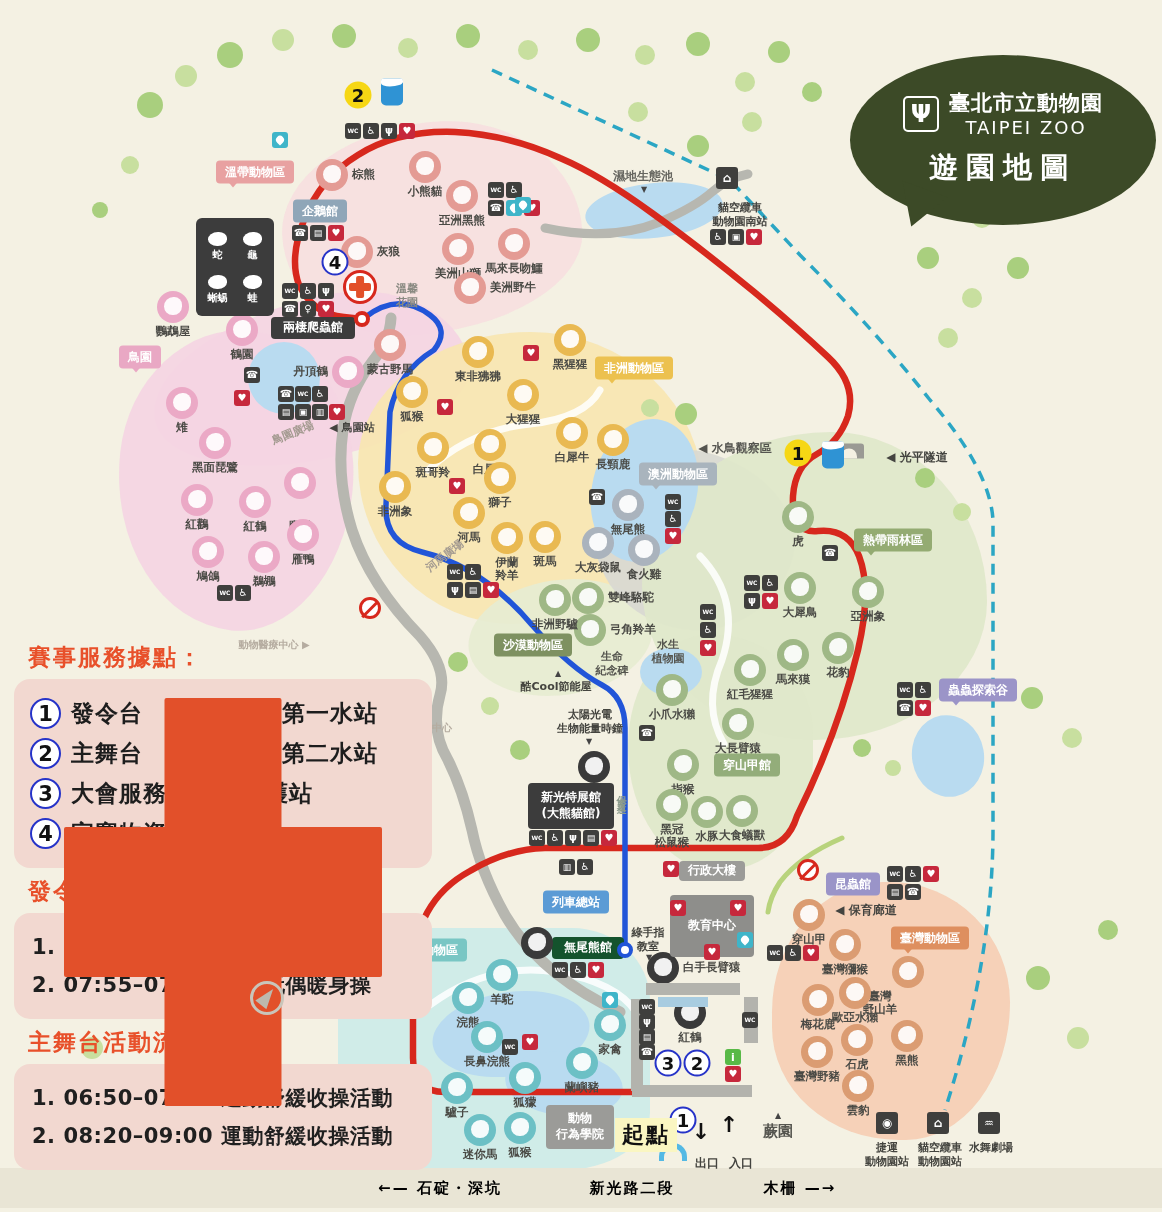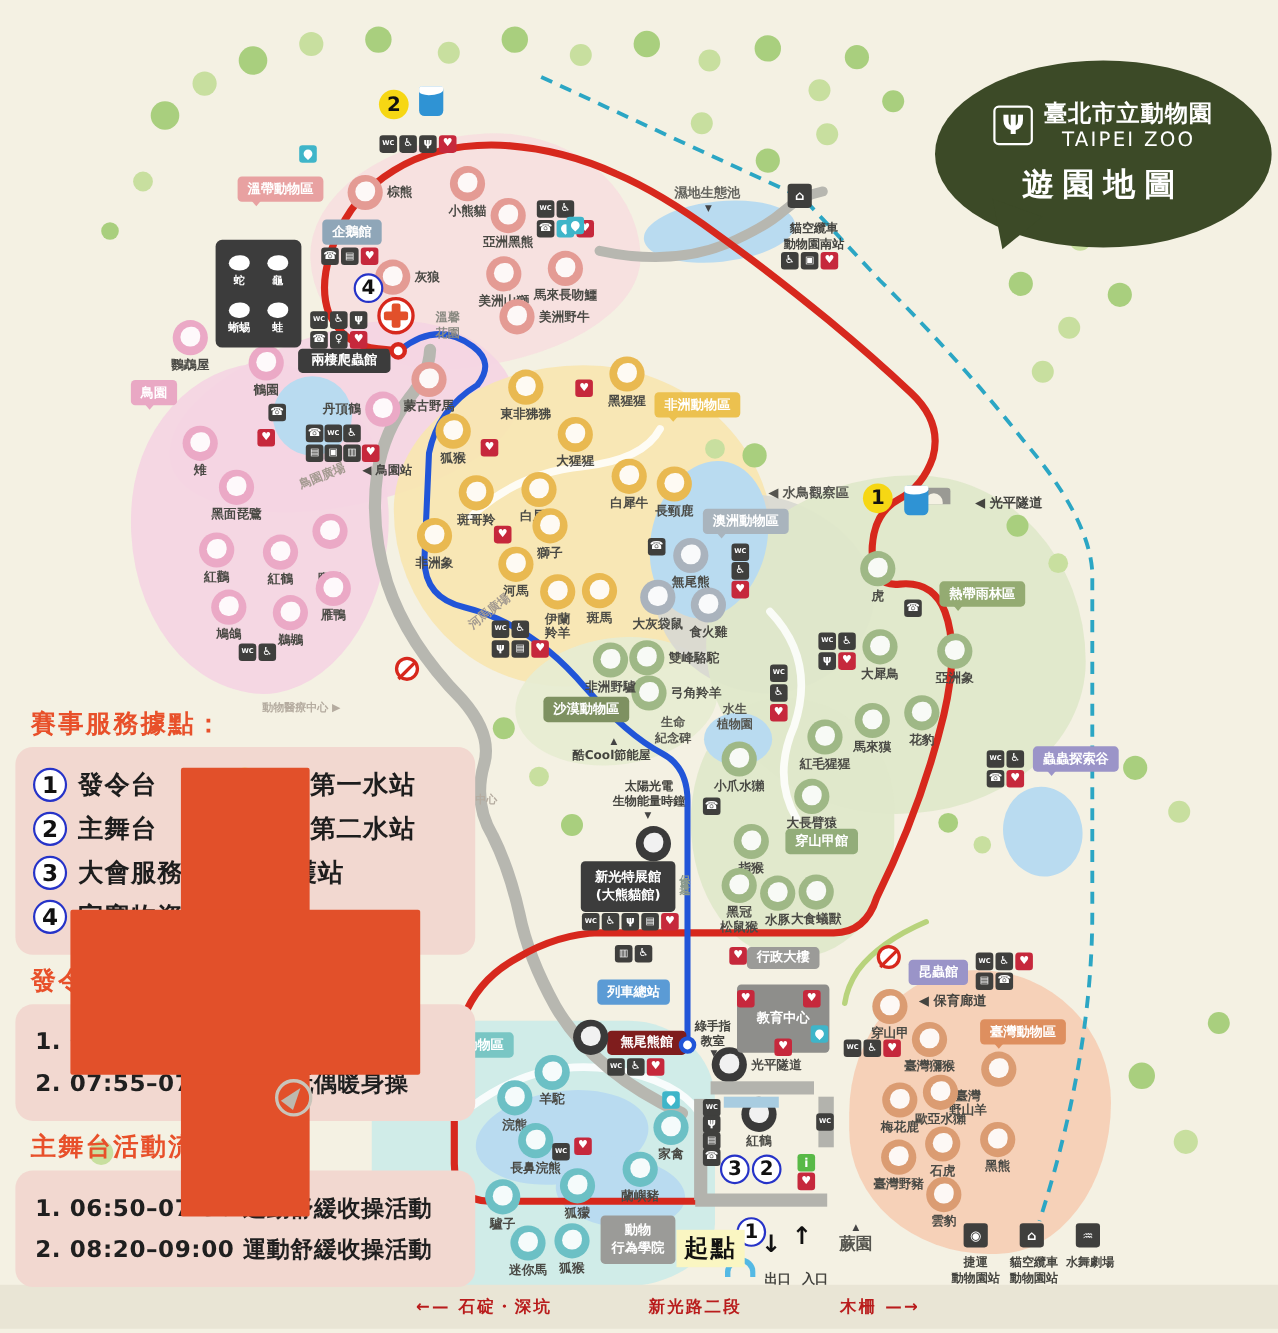--- a/index.html
+++ b/index.html
@@ -85,21 +85,21 @@
   .l-lbl.w1{width:126px;}
   .lnum,.lyn{width:31px;height:31px;border-radius:50%;display:flex;align-items:center;justify-content:center;
     font-size:21px;font-weight:bold;color:#111;flex:none;}
   .lnum{background:#fff;border:2.5px solid #2633c8;}
   .lyn{background:#f6d714;}
   .cup.inline{width:24px;height:28px;position:relative;}
   .sched{margin-top:2px;}
   .s-line{font-size:21px;font-weight:bold;color:#1f1f1f;margin:10px 6px;letter-spacing:.5px;}
   
   .roadstrip{position:absolute;left:0;top:1168px;width:1162px;height:40px;background:#e9e5d5;z-index:4;}
-  .rlabel{position:absolute;top:50%;transform:translate(-50%,-50%);font-size:15px;font-weight:bold;color:#b91c1c;letter-spacing:2px;white-space:nowrap;}
+  .rlabel{position:absolute;top:50%;transform:translate(-50%,-50%);font-size:15px;font-weight:bold;color:#000000;letter-spacing:2px;white-space:nowrap;}
 </style>
 </head>
 <body>
 
 <div id="stage">
 
   <div id="map-layers">
       <div class="zone" style="left: 282px; top: 122px; width: 300px; height: 212px; background: rgb(247, 223, 223); border-radius: 55% 45% 60% 40% / 50% 55% 45% 50%; transform: rotate(-3deg);"></div>
       <div class="zone" style="left: 150px; top: 300px; width: 320px; height: 160px; background: rgb(244, 213, 227); border-radius: 60% 40% 50% 50% / 55% 60% 40% 45%; transform: rotate(-12deg);"></div>
       <div class="zone" style="left: 118px; top: 330px; width: 235px; height: 300px; background: rgb(244, 213, 227); border-radius: 50% 50% 45% 55% / 45% 50% 50% 55%; transform: rotate(6deg);"></div>
@@ -314,42 +314,42 @@
       <div class="albl" style="left: 855px; top: 1011px; transform: translate(-50%, 0px);">歐亞水獺</div>
       <div class="animal" style="left: 857px; top: 1040px; background: rgb(219, 156, 114);"></div>
       <div class="albl" style="left: 857px; top: 1058px; transform: translate(-50%, 0px);">石虎</div>
       <div class="animal" style="left: 907px; top: 1036px; background: rgb(219, 156, 114);"></div>
       <div class="albl" style="left: 907px; top: 1054px; transform: translate(-50%, 0px);">黑熊</div>
       <div class="animal" style="left: 817px; top: 1052px; background: rgb(219, 156, 114);"></div>
       <div class="albl" style="left: 817px; top: 1070px; transform: translate(-50%, 0px);">臺灣野豬</div>
       <div class="animal" style="left: 858px; top: 1086px; background: rgb(219, 156, 114);"></div>
       <div class="albl" style="left: 858px; top: 1104px; transform: translate(-50%, 0px);">雲豹</div>
       <div class="animal" style="left: 663px; top: 968px; background: rgb(58, 58, 58);"></div>
-      <div class="albl" style="left: 683px; top: 968px; transform: translate(0px, -50%); text-align: left;">光平隧道</div>
+      <div class="albl" style="left: 683px; top: 968px; transform: translate(0px, -50%); text-align: left;">白手長臂猿</div>
       <div class="animal" style="left: 690px; top: 1013px; background: rgb(58, 58, 58);"></div>
       <div class="albl" style="left: 690px; top: 1031px; transform: translate(-50%, 0px);">紅鶴</div>
       <div class="animal" style="left: 594px; top: 767px; background: rgb(58, 58, 58); z-index: 6;"></div>
       <div class="animal" style="left: 537px; top: 943px; background: rgb(58, 58, 58); z-index: 6;"></div>
       <div class="tag tail" style="left: 255px; top: 172px; background: rgb(232, 161, 161); --c: #e8a1a1;">溫帶動物區</div>
       <div class="tag tail" style="left: 140px; top: 357px; background: rgb(233, 168, 196); --c: #e9a8c4;">鳥園</div>
       <div class="tag tail" style="left: 634px; top: 368px; background: rgb(236, 193, 79); --c: #ecc14f;">非洲動物區</div>
       <div class="tag tail" style="left: 678px; top: 474px; background: rgb(169, 180, 189); --c: #a9b4bd;">澳洲動物區</div>
       <div class="tag tail" style="left: 893px; top: 540px; background: rgb(148, 171, 114); --c: #94ab72;">熱帶雨林區</div>
       <div class="tag" style="left: 533px; top: 645px; background: rgb(126, 145, 97); --c: #7e9161;">沙漠動物區</div>
       <div class="tag tail" style="left: 428px; top: 950px; background: rgb(121, 198, 196); --c: #79c6c4;">兒童動物區</div>
       <div class="tag tail" style="left: 930px; top: 938px; background: rgb(222, 143, 95); --c: #de8f5f;">臺灣動物區</div>
       <div class="tag tail" style="left: 978px; top: 690px; background: rgb(155, 148, 200); --c: #9b94c8;">蟲蟲探索谷</div>
       <div class="tag" style="left: 747px; top: 765px; background: rgb(147, 173, 122); --c: #93ad7a;">穿山甲館</div>
       <div class="tag" style="left: 853px; top: 884px; background: rgb(154, 148, 200); --c: #9a94c8;">昆蟲館</div>
       <div class="tag" style="left: 320px; top: 211px; background: rgb(143, 166, 184); --c: #8fa6b8;">企鵝館</div>
       <div class="tag" style="left: 576px; top: 902px; background: rgb(91, 155, 213); --c: #5b9bd5;">列車總站</div>
       <div class="bld" style="left: 313px; top: 328px; width: 84px; height: 22px; background: rgb(60, 60, 60);">兩棲爬蟲館</div>
       <div class="bld" style="left: 571px; top: 806px; width: 86px; height: 46px; background: rgb(60, 60, 60);">新光特展館
 (大熊貓館)</div>
-      <div class="bld" style="left: 588px; top: 948px; width: 72px; height: 22px; background: #7f1d1d;">無尾熊館</div>
+      <div class="bld" style="left: 588px; top: 948px; width: 72px; height: 22px; background: #14532d;">無尾熊館</div>
       <div class="bld" style="left: 712px; top: 871px; width: 66px; height: 20px; background: rgb(155, 155, 152);">行政大樓</div>
       <div class="bld" style="left: 712px; top: 926px; width: 84px; height: 62px; background: rgb(142, 142, 139);">教育中心</div>
       <div class="bld" style="left: 580px; top: 1127px; width: 68px; height: 44px; background: rgb(155, 155, 152);">動物
 行為學院</div>
       <div class="reptile" style="left: 196px; top: 218px; width: 78px; height: 98px;">
         <span>蛇</span>
         <span>龜</span>
         <span>蜥蜴</span>
         <span>蛙</span>
       </div>

